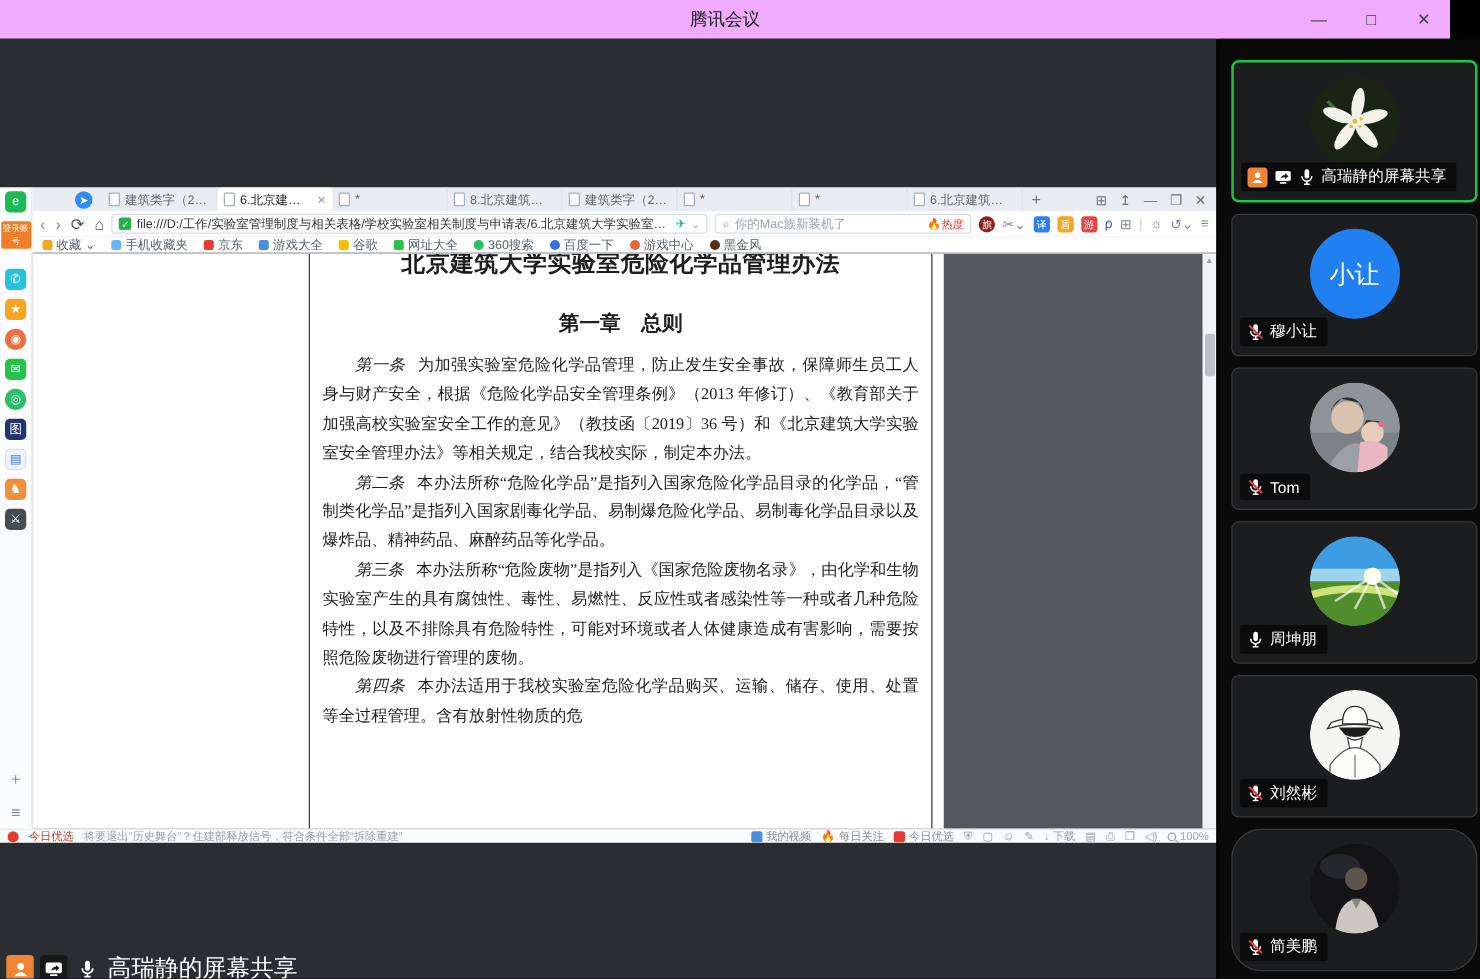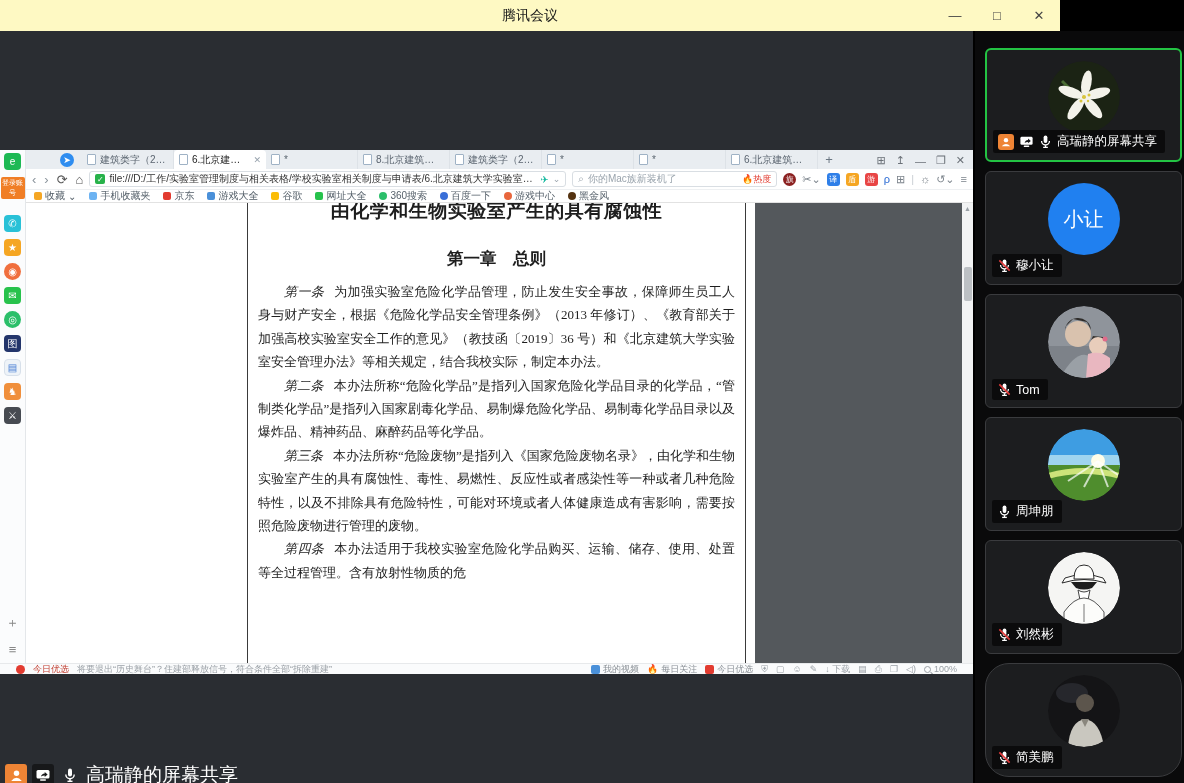--- a/index.html
+++ b/index.html
@@ -1,21 +1,21 @@
 <!DOCTYPE html>
 <html><head>
 <meta charset="utf-8">
 <style>
   * { box-sizing: border-box; margin: 0; padding: 0; }
   html,body { width:1184px; height:783px; overflow:hidden; background:#000;
     font-family:"Liberation Sans", sans-serif; }
   body { position:relative; }
 
   
-  .titlebar { position:absolute; left:0; top:0; width:1060px; height:31px; background:#fef9c3;
+  .titlebar { position:absolute; left:0; top:0; width:1160px; height:31px; background:#f0abfc;
     display:flex; align-items:center; justify-content:center; }
   .titlebar .title { font-size:14px; color:#1a1a1a; }
   .win-controls { position:absolute; right:0; top:0; height:31px; display:flex; }
   .win-controls span { width:42px; height:31px; display:flex; align-items:center; justify-content:center;
     color:#444; font-size:13px; cursor:default; }
 
   
   .main { position:absolute; left:0; top:31px; width:973px; height:752px; background:#2a2d32; overflow:hidden; }
 
   
@@ -83,21 +83,21 @@
   .doc-title { font-size:19px; font-weight:bold; text-align:center; margin-top:-5px; letter-spacing:.5px; }
   .doc-chapter { font-size:16.5px; font-weight:bold; text-align:center; margin-top:24px; margin-bottom:10px; }
   .docblock p { font-size:13px; line-height:23.4px; text-align:justify; text-indent:2em; }
   .docblock p .art { font-style:italic; margin-right:10px; }
   .vscroll { position:absolute; right:0; top:0; width:11px; height:100%; background:#f2f3f4; }
   .vscroll .arr { position:absolute; top:2px; left:2px; color:#9aa0a6; font-size:7px; }
   .vscroll .thumb { position:absolute; left:1.5px; top:64px; width:8px; height:34px; background:#bcc0c4; border-radius:2px; }
 
   
   .statusbar { position:absolute; left:0; right:0; bottom:0; height:11px; background:#fafbfc;
-    border-top:1px solid #e7e9eb; display:flex; align-items:center; gap:8px; padding:0 16px;
+    border-top:1px solid #e7e9eb; display:flex; align-items:center; gap:8px; padding:0 6px;
     font-size:9px; color:#8a9096; white-space:nowrap; overflow:hidden; }
   .statusbar .red-dot { width:9px; height:9px; border-radius:50%; background:#e23b30; display:inline-block; flex:none; }
   .statusbar .today { color:#c0392b; }
   .statusbar .ticker { color:#9aa0a6; overflow:hidden; text-overflow:ellipsis; flex:1 1 auto; }
   .sb-item { display:flex; align-items:center; gap:3px; flex:none; }
   .sb-ic { width:9px; height:9px; border-radius:2px; display:inline-block; }
   .sb-glyphs { display:flex; gap:8px; color:#9aa0a6; flex:none; font-size:9px; align-items:center; }
   .mag { width:7px; height:7px; border:1px solid #9aa0a6; border-radius:50%; position:relative; display:inline-block; }
   .mag::after { content:""; position:absolute; width:4px; height:1px; background:#9aa0a6; left:5px; top:6px; transform:rotate(45deg); }
 
@@ -272,21 +272,21 @@
         </span>
       <span class="bm">
           <span class="dot" style="background:#553311; border-radius:50%;"></span>
           <span>黑金风</span>
         </span>
     </div>
 
     <div class="content">
       <div class="page">
         <div class="docblock">
-          <div class="doc-title">由化学和生物实验室产生的具有腐蚀性</div>
+          <div class="doc-title">北京建筑大学实验室危险化学品管理办法</div>
           <div class="doc-chapter">第一章　总则</div>
           <p><span class="art">第一条</span><span>为加强实验室危险化学品管理，防止发生安全事故，保障师生员工人身与财产安全，根据《危险化学品安全管理条例》（2013 年修订）、《教育部关于加强高校实验室安全工作的意见》（教技函〔2019〕36 号）和《北京建筑大学实验室安全管理办法》等相关规定，结合我校实际，制定本办法。</span></p>
           <p><span class="art">第二条</span><span>本办法所称“危险化学品”是指列入国家危险化学品目录的化学品，“管制类化学品”是指列入国家剧毒化学品、易制爆危险化学品、易制毒化学品目录以及爆炸品、精神药品、麻醉药品等化学品。</span></p>
           <p><span class="art">第三条</span><span>本办法所称“危险废物”是指列入《国家危险废物名录》，由化学和生物实验室产生的具有腐蚀性、毒性、易燃性、反应性或者感染性等一种或者几种危险特性，以及不排除具有危险特性，可能对环境或者人体健康造成有害影响，需要按照危险废物进行管理的废物。</span></p>
           <p><span class="art">第四条</span><span>本办法适用于我校实验室危险化学品购买、运输、储存、使用、处置等全过程管理。含有放射性物质的危</span></p>
         </div>
       </div>
       <div class="vscroll">
         <span class="arr">▲</span>
         <div class="thumb"></div>

